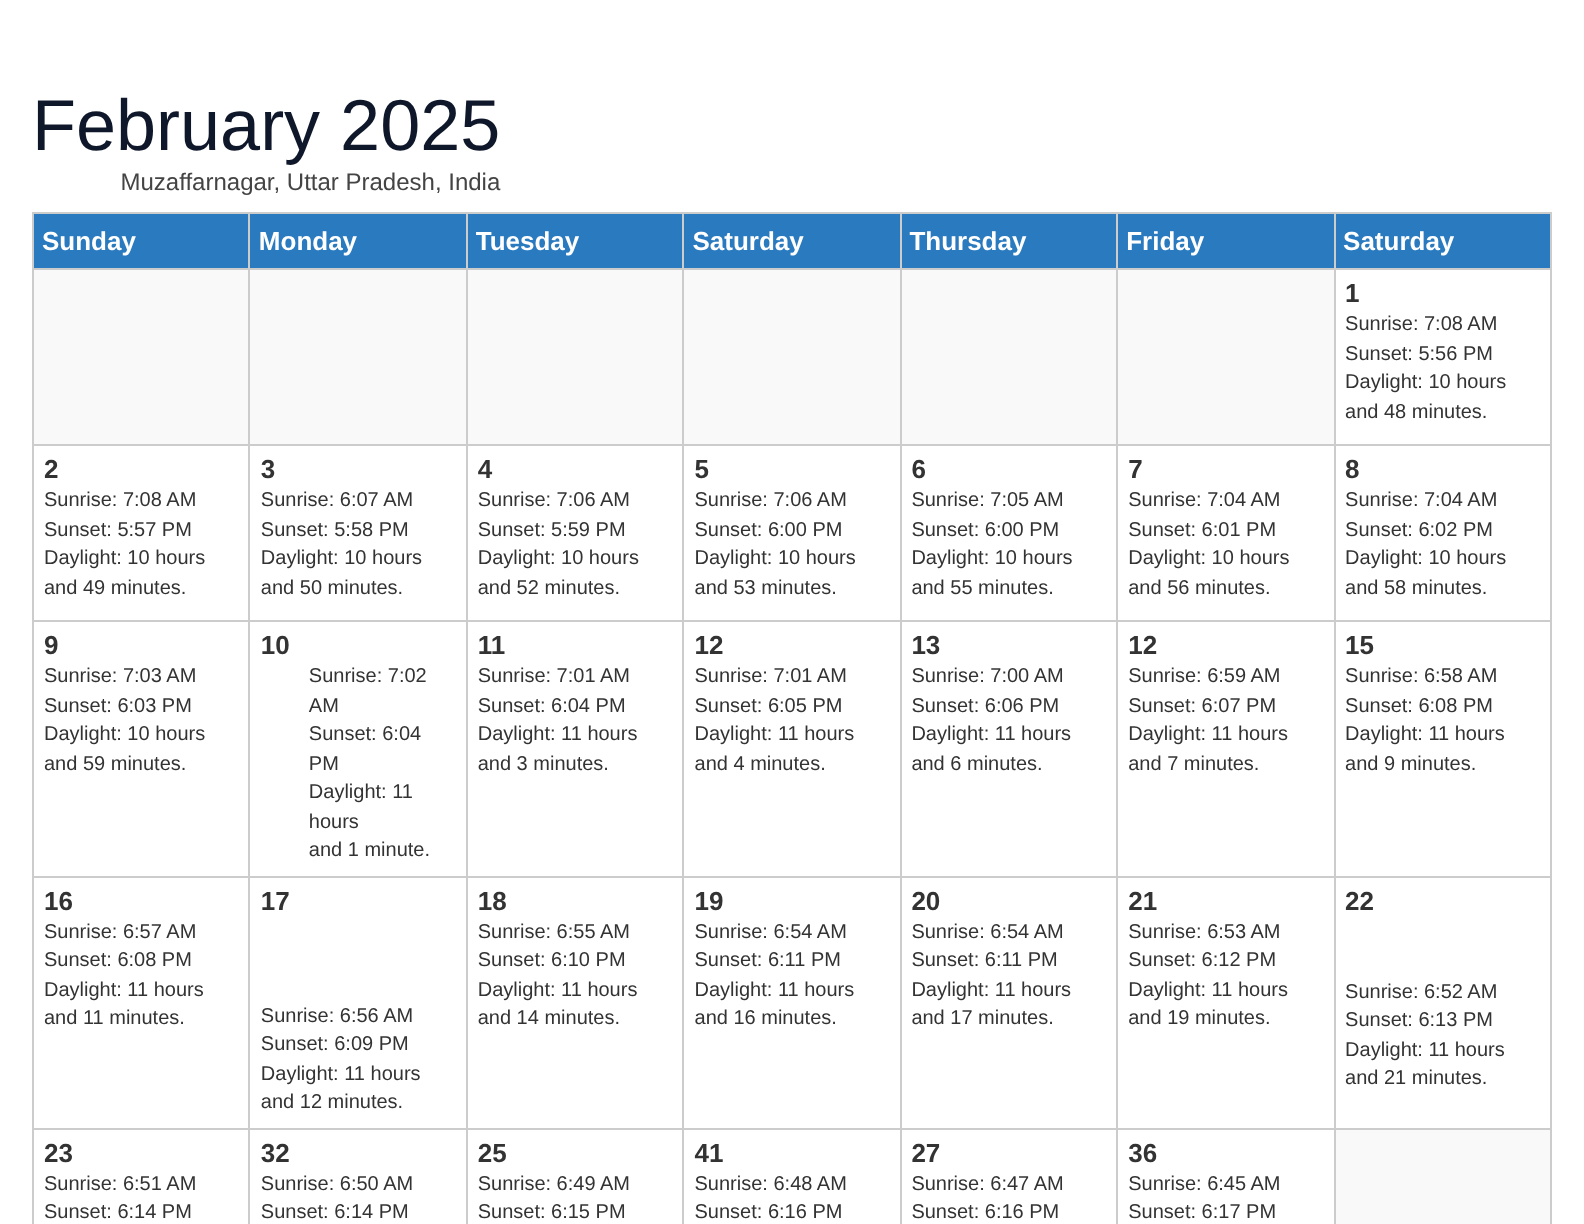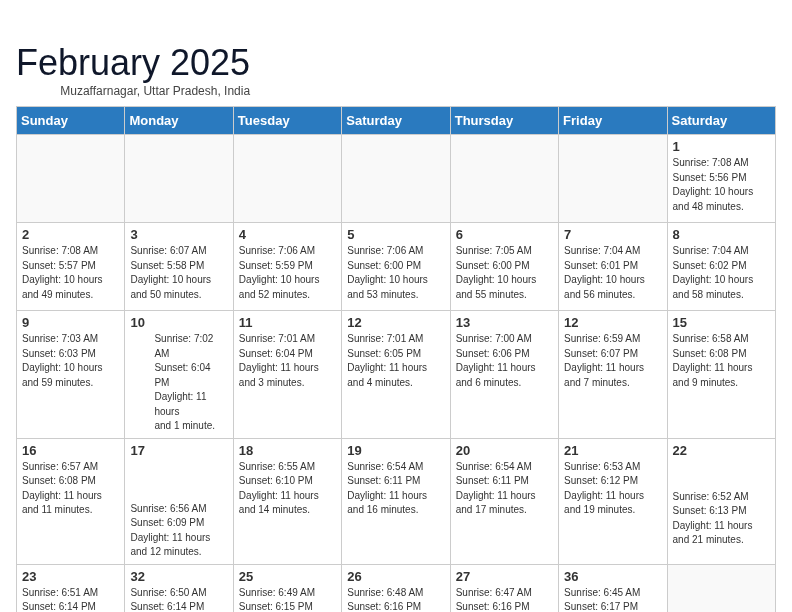--- a/index.html
+++ b/index.html
@@ -282,21 +282,21 @@
 and 24 minutes.</div>
         </td>
         <td>
           <span class="day-number">25</span>
           <div class="day-info" style="white-space: pre-line;">Sunrise: 6:49 AM
 Sunset: 6:15 PM
 Daylight: 11 hours
 and 26 minutes.</div>
         </td>
         <td>
-          <span class="day-number">26</span>
+          <span class="day-number">41</span>
           <div class="day-info" style="white-space: pre-line;">Sunrise: 6:48 AM
 Sunset: 6:16 PM
 Daylight: 11 hours
 and 28 minutes.</div>
         </td>
         <td>
           <span class="day-number">27</span>
           <div class="day-info" style="white-space: pre-line;">Sunrise: 6:47 AM
 Sunset: 6:16 PM
 Daylight: 11 hours

